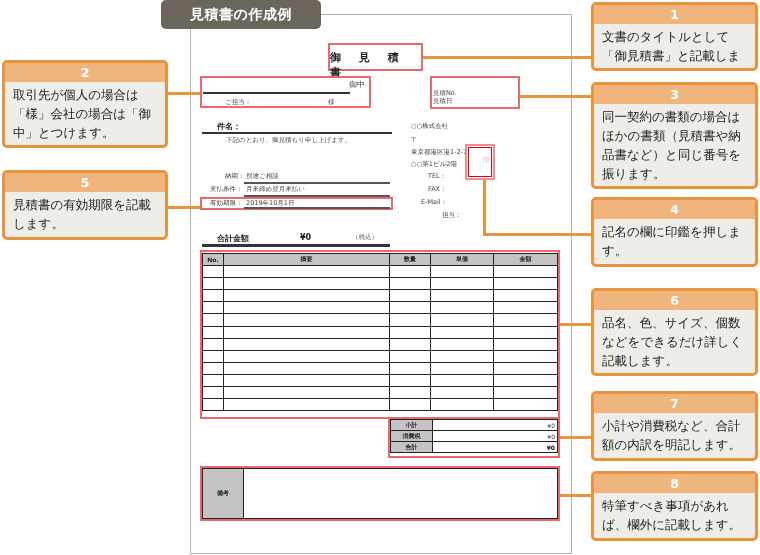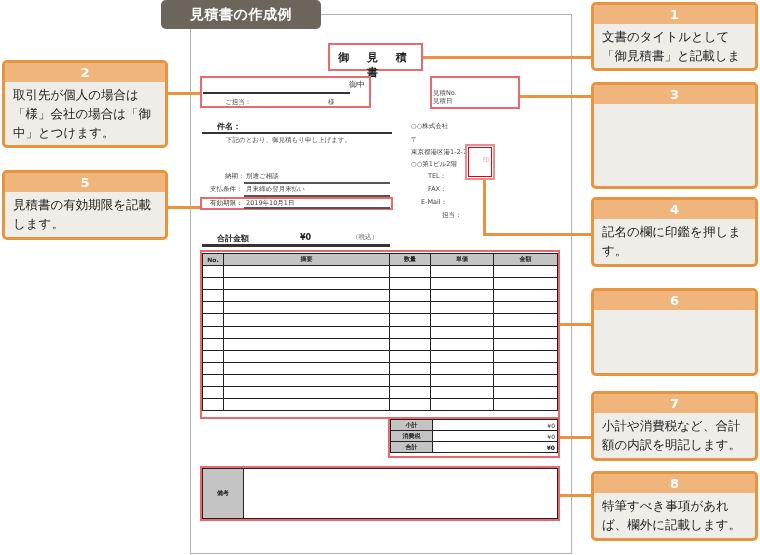--- a/index.html
+++ b/index.html
@@ -8,21 +8,21 @@
 
   
   .sheet { position: absolute; left: 190px; top: 14px; width: 382px; height: 540px; border: 1px solid #b3b3b3; background: #fff; }
   .sheet-tab { position: absolute; left: 161px; top: 0px; width: 160px; height: 29px; background: #6b655c; border-radius: 5px; color: #fff; font-size: 14px; font-weight: bold; line-height: 29px; text-align: center; letter-spacing: 0.5px; }
 
   .abs { position: absolute; }
   .hl { position: absolute; border: 2px solid #e8696e; }
   .small { font-size: 7px; color: #444; white-space: nowrap; }
   .tiny { font-size: 6.5px; color: #444; white-space: nowrap; }
 
-  .doc-title { font-size: 11px; font-weight: bold; color: #222; letter-spacing: 7px; text-align: center; }
+  .doc-title { font-size: 11px; font-weight: bold; color: #222; letter-spacing: 7px; text-align: left; }
   .line-dark { position: absolute; height: 2px; background: #333; }
   .line-thin { position: absolute; height: 1px; background: #555; }
 
   
   .stamp-outer { position: absolute; border: 2px solid #f08c90; }
   .stamp-inner { position: absolute; border: 1.5px solid #e00010; }
   .stamp-char { position: absolute; font-size: 6px; color: #f08c90; }
 
   
   table.items { position: absolute; border-collapse: collapse; table-layout: fixed; }
@@ -247,31 +247,33 @@
 <div class="callout" style="left:591px;top:2px;width:167px;height:69px;">
   <div class="num">1</div>
   <div class="txt">文書のタイトルとして「御見積書」と記載します。</div>
 </div>
 <div class="callout" style="left:2px;top:60px;width:166px;height:88px;">
   <div class="num">2</div>
   <div class="txt">取引先が個人の場合は「様」会社の場合は「御中」とつけます。</div>
 </div>
 <div class="callout" style="left:591px;top:82px;width:167px;height:107px;">
   <div class="num">3</div>
+  <div class="txt">同一契約の書類の場合はほかの書類（見積書や納品書など）と同じ番号を振ります。</div>
 </div>
 <div class="callout" style="left:591px;top:197px;width:167px;height:70px;">
   <div class="num">4</div>
   <div class="txt">記名の欄に印鑑を押します。</div>
 </div>
 <div class="callout" style="left:2px;top:170px;width:166px;height:70px;">
   <div class="num">5</div>
   <div class="txt">見積書の有効期限を記載します。</div>
 </div>
 <div class="callout" style="left:591px;top:288px;width:167px;height:88px;">
   <div class="num">6</div>
+  <div class="txt">品名、色、サイズ、個数などをできるだけ詳しく記載します。</div>
 </div>
 <div class="callout" style="left:591px;top:391px;width:167px;height:70px;">
   <div class="num">7</div>
   <div class="txt">小計や消費税など、合計額の内訳を明記します。</div>
 </div>
 <div class="callout" style="left:591px;top:471px;width:167px;height:70px;">
   <div class="num">8</div>
   <div class="txt">特筆すべき事項があれば、欄外に記載します。</div>
 </div>
 

